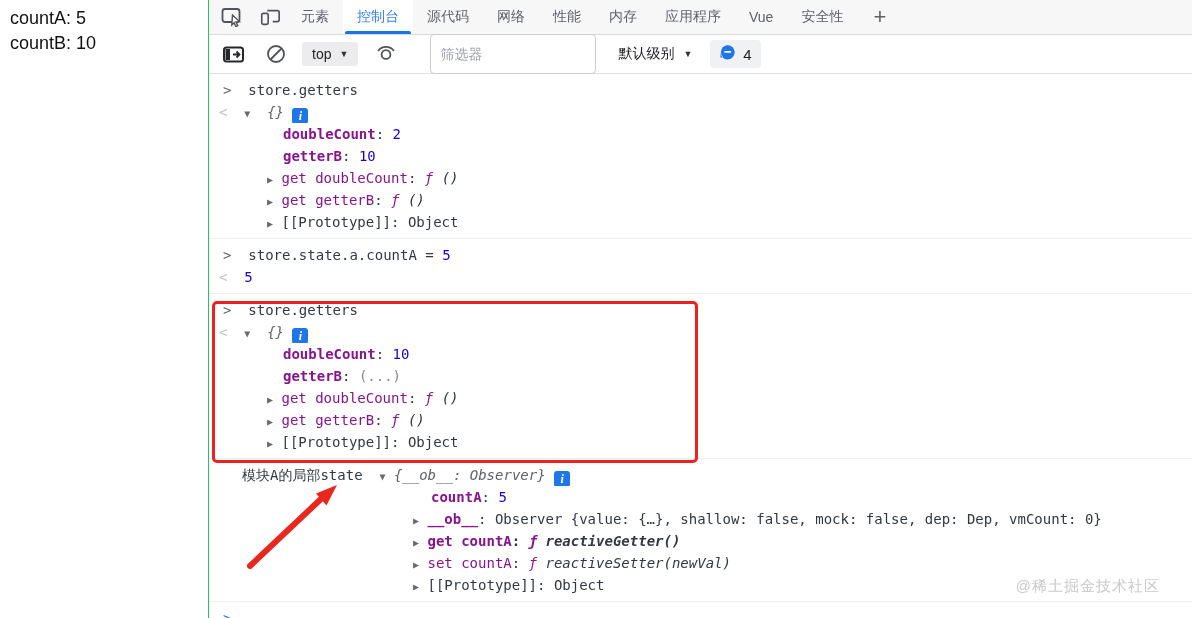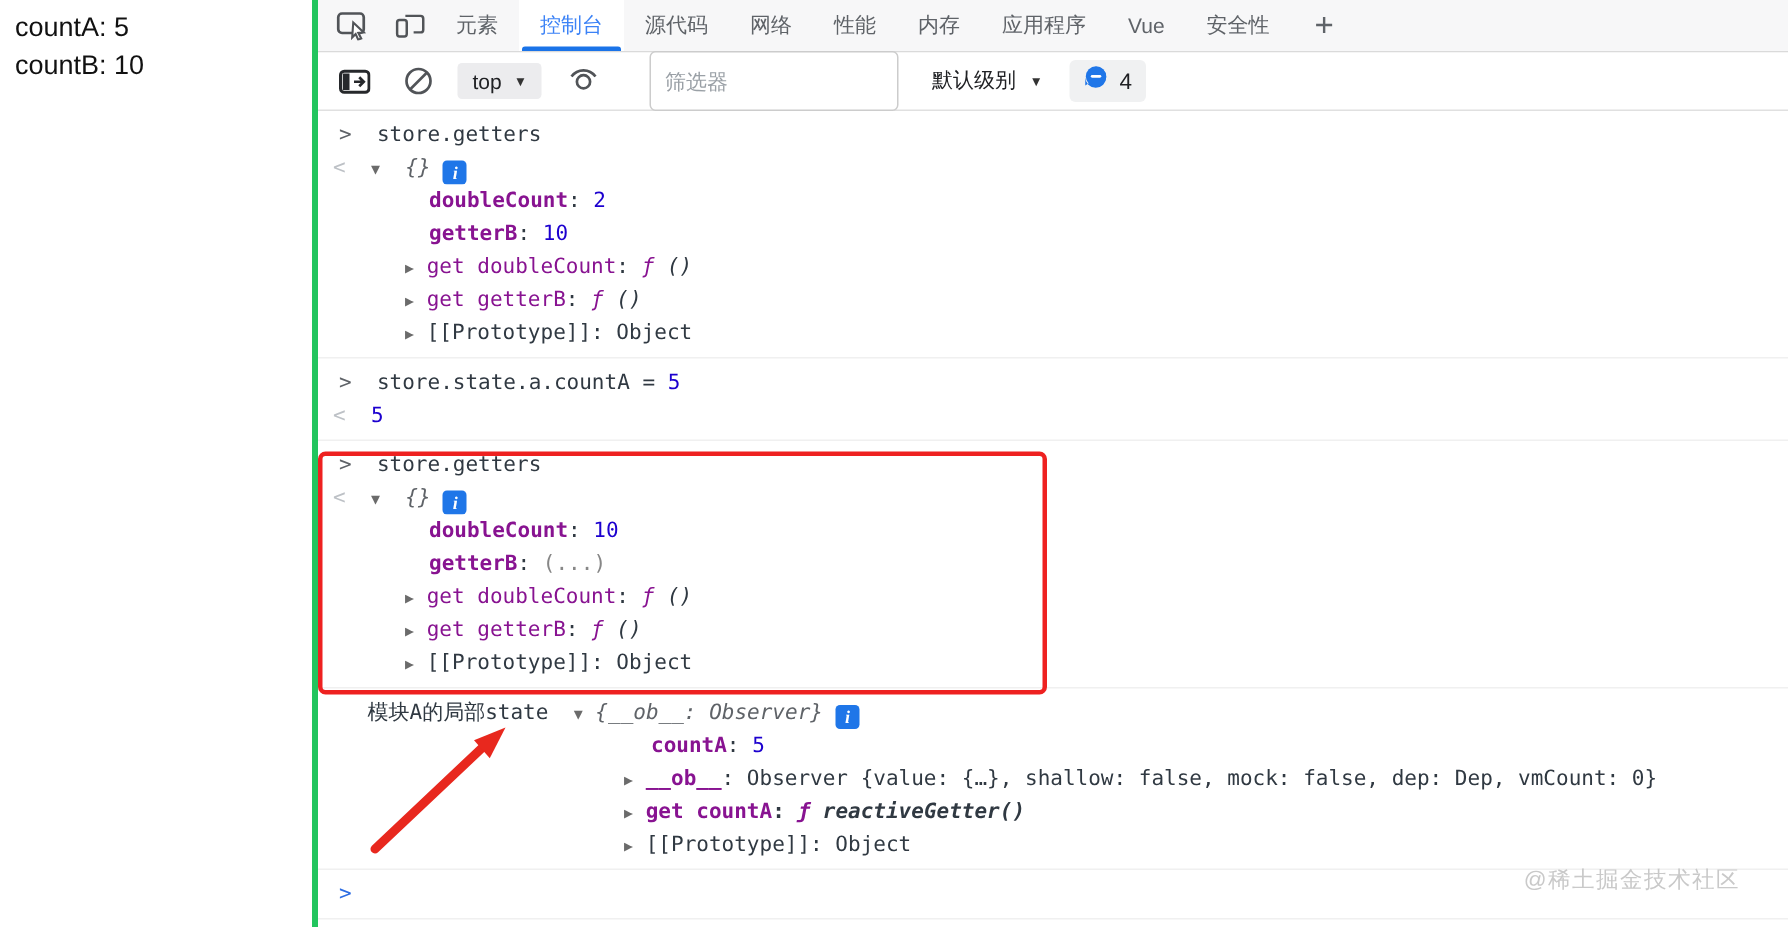--- a/index.html
+++ b/index.html
@@ -4,21 +4,21 @@
 <style>
   * { margin:0; padding:0; box-sizing:border-box; }
   html,body { width:1192px; height:618px; background:#fff; overflow:hidden;
     font-family:"Liberation Sans","DejaVu Sans",sans-serif; position:relative; }
 
   
   .page { position:absolute; left:0; top:0; width:208px; height:618px; background:#fff; padding:6px 10px; }
   .page-line { font-size:18px; line-height:25px; color:#111; }
 
   
-  .devtools { position:absolute; left:208px; top:0; right:0; bottom:0; background:#fff; border-left:4px solid #22c55e; }
+  .devtools { position:absolute; left:208px; top:0; right:0; bottom:0; background:#fff; border-left:1px solid #22c55e; }
 
   
   .tabbar { height:35px; display:flex; align-items:stretch; background:#f7f7f8; border-bottom:1px solid #dadada; }
   .tb-icons { display:flex; align-items:center; padding:0 6px 0 12px; gap:16px; }
   .tb-iconbtn { width:22px; height:22px; display:flex; align-items:center; justify-content:center; cursor:pointer; }
   .tabs { display:flex; align-items:stretch; }
   .tab { position:relative; display:flex; align-items:center; padding:0 14px; font-size:14px; color:#5f6368; cursor:pointer; white-space:nowrap; }
   .tab.active { color:#3b82f6; background:#fff; }
   .tab.active::after { content:""; position:absolute; left:2px; right:2px; bottom:0; height:3px; background:#1a73e8; border-radius:2px 2px 0 0; }
   .more-tab { display:flex; align-items:center; padding:0 16px; font-size:22px; color:#5f6368; cursor:pointer; }
@@ -163,20 +163,21 @@
         <div class="cline" style="padding-left: 74px;"><span class="tk-name">getterB</span><span class="tk-text">: </span><span class="tk-dots">(...)</span></div>
         <div class="cline" style="padding-left: 58px;"><span class="tk-tri_right">▶</span><span class="tk-text"> </span><span class="tk-getter">get doubleCount</span><span class="tk-text">: </span><span class="tk-fn">ƒ</span><span class="tk-italic"> ()</span></div>
         <div class="cline" style="padding-left: 58px;"><span class="tk-tri_right">▶</span><span class="tk-text"> </span><span class="tk-getter">get getterB</span><span class="tk-text">: </span><span class="tk-fn">ƒ</span><span class="tk-italic"> ()</span></div>
         <div class="cline" style="padding-left: 58px;"><span class="tk-tri_right">▶</span><span class="tk-text"> </span><span class="tk-text">[[Prototype]]</span><span class="tk-text">: </span><span class="tk-text">Object</span></div>
       </div>
       <div class="entry">
         <div class="cline" style="padding-left: 33px;"><span class="tk-text">模块A的局部state</span><span class="tk-text">  </span><span class="tk-tri_down">▼</span><span class="tk-text"> </span><span class="tk-preview">{__ob__: Observer}</span><span class="tk-text"> </span><span class="tk-info">i</span></div>
         <div class="cline" style="padding-left: 222px;"><span class="tk-name">countA</span><span class="tk-text">: </span><span class="tk-num">5</span></div>
         <div class="cline" style="padding-left: 204px;"><span class="tk-tri_right">▶</span><span class="tk-text"> </span><span class="tk-name">__ob__</span><span class="tk-text">: </span><span class="tk-text">Observer {value: {…}, shallow: false, mock: false, dep: Dep, vmCount: 0}</span></div>
         <div class="cline" style="padding-left: 204px; font-weight: bold;"><span class="tk-tri_right">▶</span><span class="tk-text"> </span><span class="tk-getter">get countA</span><span class="tk-text">: </span><span class="tk-fn">ƒ</span><span class="tk-italic"> reactiveGetter()</span></div>
+        <div class="cline" style="padding-left: 204px;"><span class="tk-tri_right">▶</span><span class="tk-text"> </span><span class="tk-getter">set countA</span><span class="tk-text">: </span><span class="tk-fn">ƒ</span><span class="tk-italic"> reactiveSetter(newVal)</span></div>
         <div class="cline" style="padding-left: 204px;"><span class="tk-tri_right">▶</span><span class="tk-text"> </span><span class="tk-text">[[Prototype]]</span><span class="tk-text">: </span><span class="tk-text">Object</span></div>
       </div>
       <div class="entry">
         <div class="cline" style="padding-left: 14px;"><span class="tk-prompt">&gt;</span></div>
       </div>
     </div>
 </div>
 
 <div class="red-box"></div>
 <svg class="red-arrow" width="130" height="110" viewBox="0 0 130 110">

